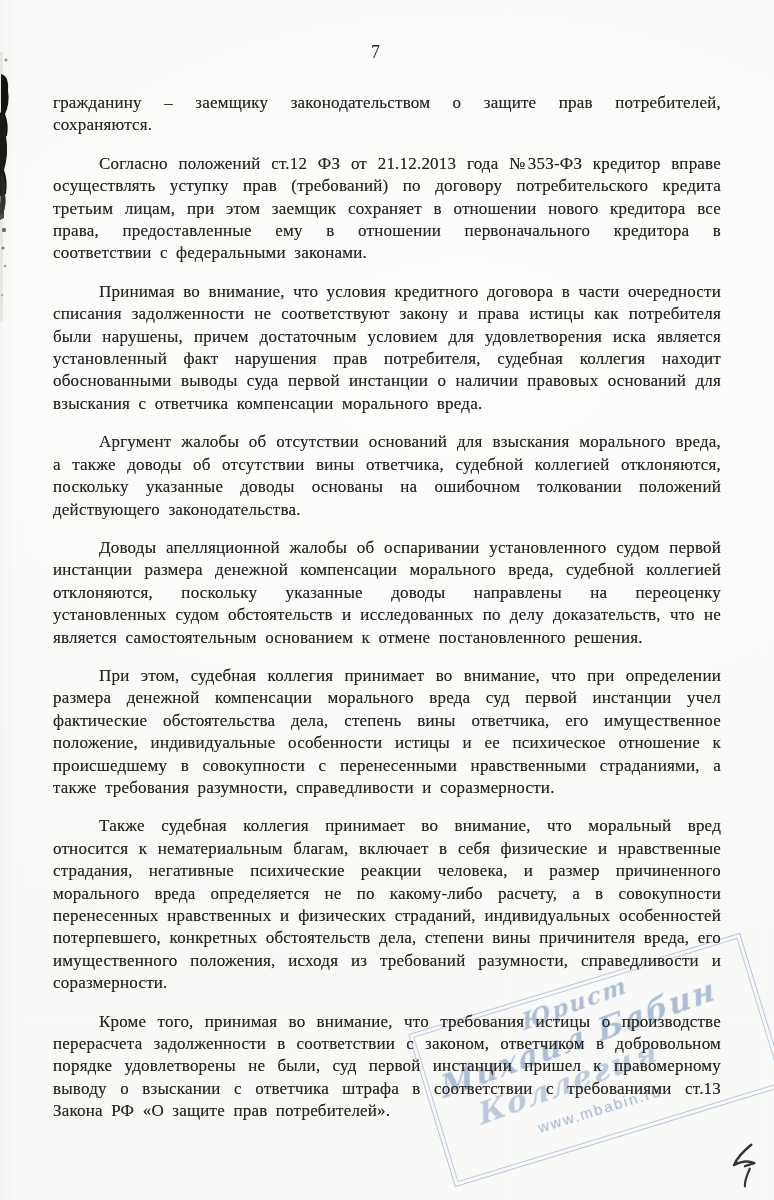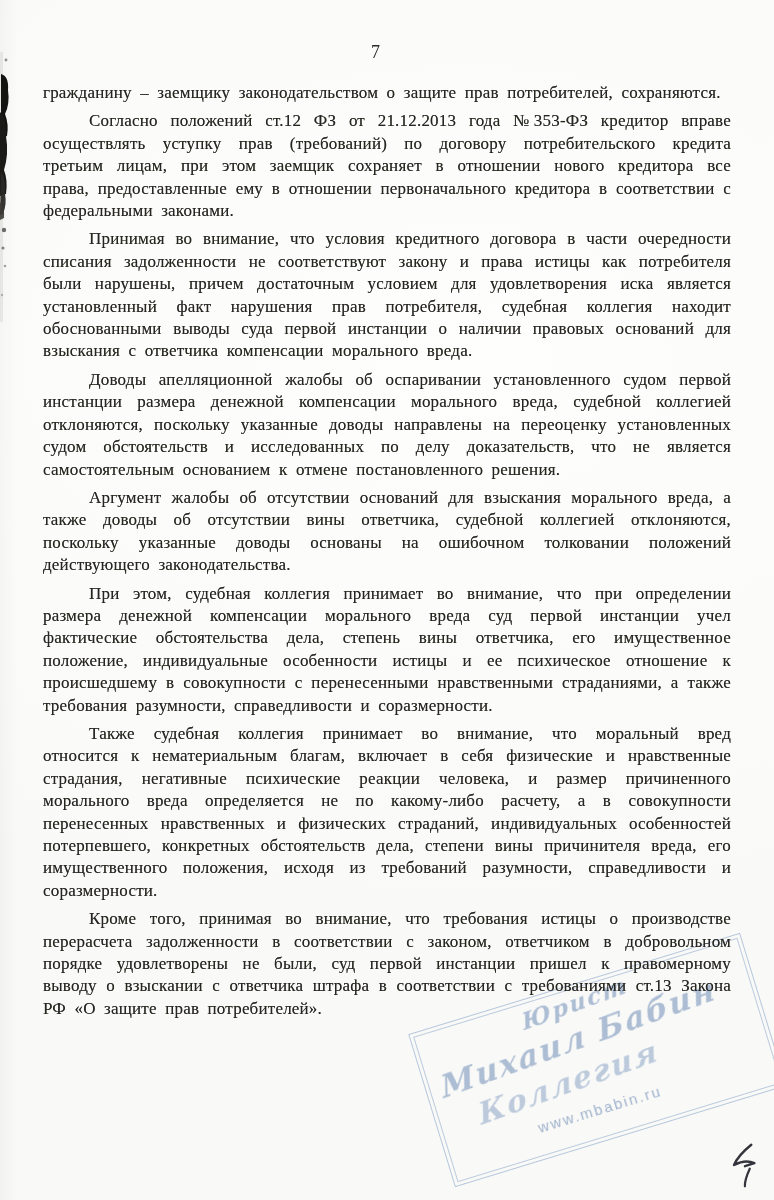--- a/index.html
+++ b/index.html
@@ -17,21 +17,21 @@
   }
   .page-number{
     position:absolute;top:42px;left:0;width:752px;
     text-align:center;font-size:18px;letter-spacing:1px;
     color:#2a2a26;z-index:2;
   }
   .body-text{
     position:absolute;left:37px;top:76px;width:700px;z-index:2;
   }
   .body-text p{
-    margin:6px;
+    margin:16px;
     text-indent:46px;
     text-align:justify;
     font-size:17px;
     line-height:22.4px;
     word-spacing:4px;
     letter-spacing:.2px;
     color:#26251f;
     text-shadow:0 0 .5px rgba(45,44,38,.55);
   }
   .body-text p.cont{text-indent:0;}
@@ -95,22 +95,22 @@
     <span class="wline w1">Юрист</span>
     <span class="wline w2">Михаил Бабин</span>
     <span class="wline w3">Коллегия</span>
     <span class="wurl">www.mbabin.ru</span>
   </div>
 
   <main class="body-text">
     <p class="cont">гражданину – заемщику законодательством о защите прав потребителей, сохраняются.</p>
     <p>Согласно положений ст.12 ФЗ от 21.12.2013 года №353-ФЗ кредитор вправе осуществлять уступку прав (требований) по договору потребительского кредита третьим лицам, при этом заемщик сохраняет в отношении нового кредитора все права, предоставленные ему в отношении первоначального кредитора в соответствии с федеральными законами.</p>
     <p>Принимая во внимание, что условия кредитного договора в части очередности списания задолженности не соответствуют закону и права истицы как потребителя были нарушены, причем достаточным условием для удовлетворения иска является установленный факт нарушения прав потребителя, судебная коллегия находит обоснованными выводы суда первой инстанции о наличии правовых оснований для взыскания с ответчика компенсации морального вреда.</p>
+    <p>Аргумент жалобы об отсутствии оснований для взыскания морального вреда, а также доводы об отсутствии вины ответчика, судебной коллегией отклоняются, поскольку указанные доводы основаны на ошибочном толковании положений действующего законодательства.</p>
     <p>Доводы апелляционной жалобы об оспаривании установленного судом первой инстанции размера денежной компенсации морального вреда, судебной коллегией отклоняются, поскольку указанные доводы направлены на переоценку установленных судом обстоятельств и исследованных по делу доказательств, что не является самостоятельным основанием к отмене постановленного решения.</p>
-    <p>Аргумент жалобы об отсутствии оснований для взыскания морального вреда, а также доводы об отсутствии вины ответчика, судебной коллегией отклоняются, поскольку указанные доводы основаны на ошибочном толковании положений действующего законодательства.</p>
     <p>При этом, судебная коллегия принимает во внимание, что при определении размера денежной компенсации морального вреда суд первой инстанции учел фактические обстоятельства дела, степень вины ответчика, его имущественное положение, индивидуальные особенности истицы и ее психическое отношение к происшедшему в совокупности с перенесенными нравственными страданиями, а также требования разумности, справедливости и соразмерности.</p>
     <p>Также судебная коллегия принимает во внимание, что моральный вред относится к нематериальным благам, включает в себя физические и нравственные страдания, негативные психические реакции человека, и размер причиненного морального вреда определяется не по какому-либо расчету, а в совокупности перенесенных нравственных и физических страданий, индивидуальных особенностей потерпевшего, конкретных обстоятельств дела, степени вины причинителя вреда, его имущественного положения, исходя из требований разумности, справедливости и соразмерности.</p>
     <p>Кроме того, принимая во внимание, что требования истицы о производстве перерасчета задолженности в соответствии с законом, ответчиком в добровольном порядке удовлетворены не были, суд первой инстанции пришел к правомерному выводу о взыскании с ответчика штрафа в соответствии с требованиями ст.13 Закона РФ «О защите прав потребителей».</p>
   </main>
 
   <svg class="paraph" width="42" height="56" viewBox="0 0 42 56" aria-label="4">
     <path d="M27 6 C21 12 14 21 12 28 C18 24 26 22 32 24 L23 28" fill="none" stroke="#34343c" stroke-width="2.4" stroke-linecap="round" stroke-linejoin="round"></path>
     <path d="M28 30 C26 36 24 42 25 48" fill="none" stroke="#34343c" stroke-width="2.2" stroke-linecap="round"></path>
   </svg>
 

